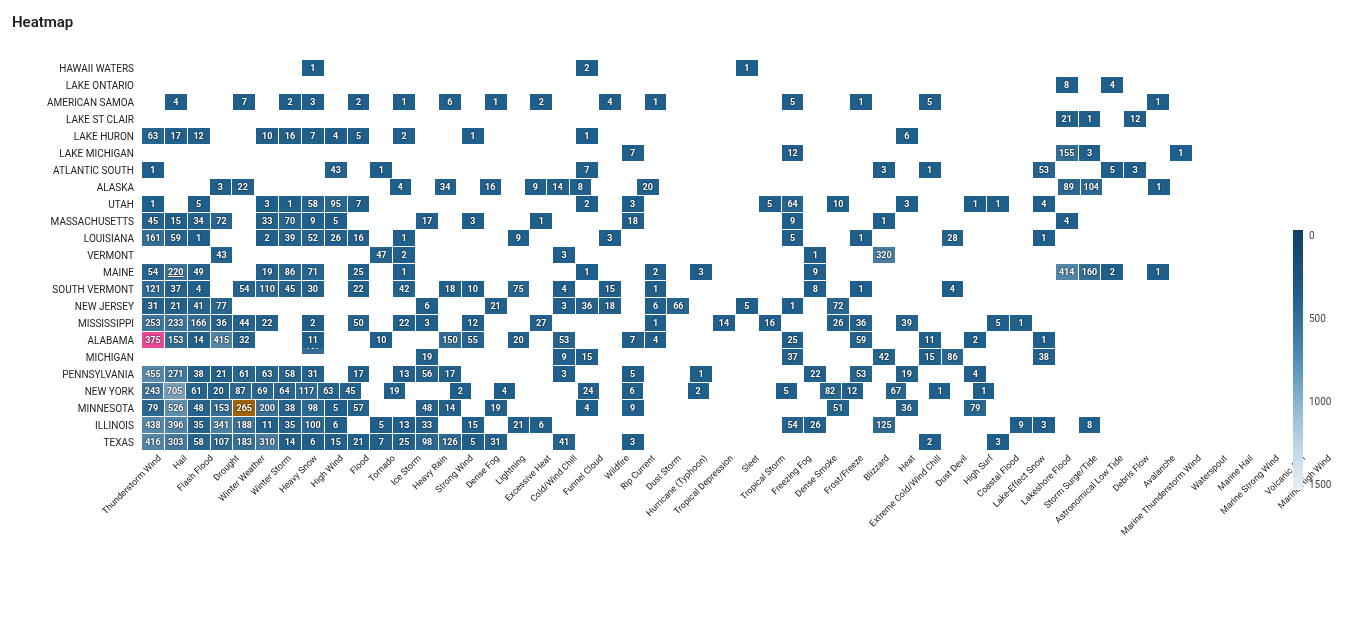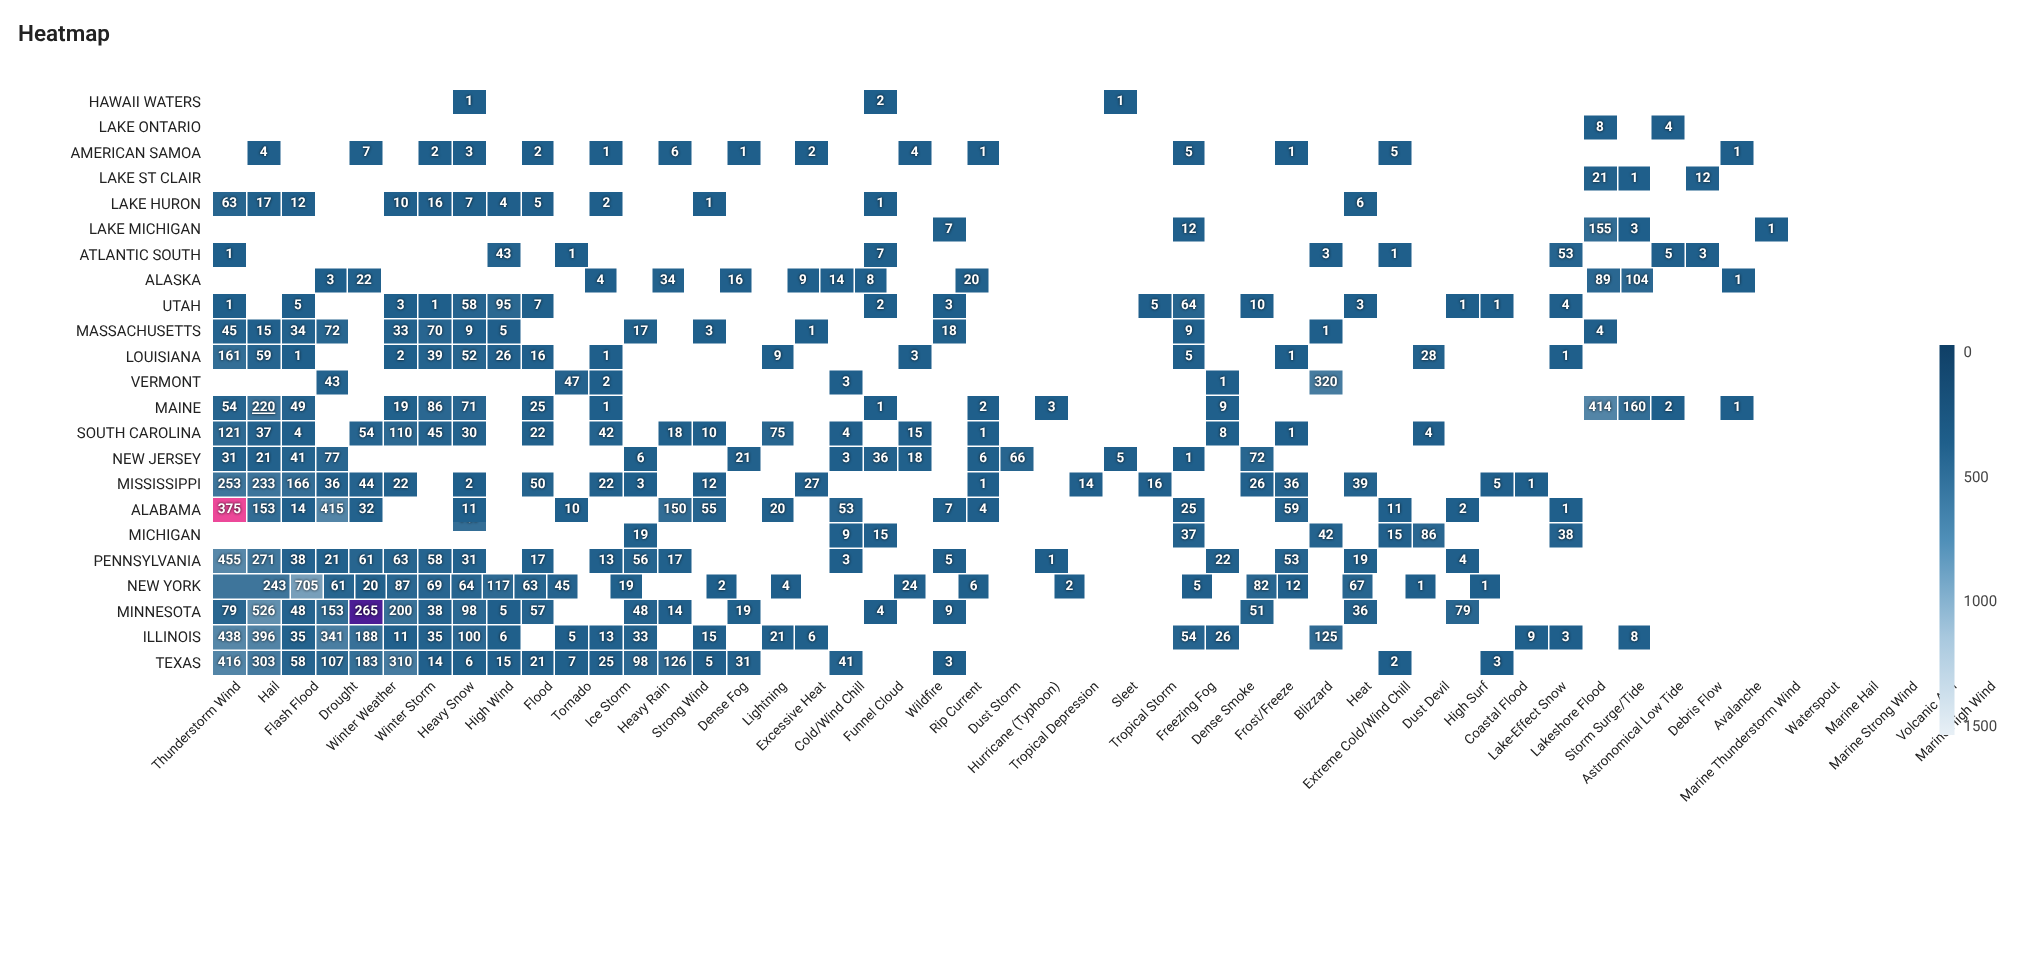--- a/index.html
+++ b/index.html
@@ -37,21 +37,21 @@
         <div class="rowlabel">LAKE ST CLAIR</div>
         <div class="rowlabel">LAKE HURON</div>
         <div class="rowlabel">LAKE MICHIGAN</div>
         <div class="rowlabel">ATLANTIC SOUTH</div>
         <div class="rowlabel">ALASKA</div>
         <div class="rowlabel">UTAH</div>
         <div class="rowlabel">MASSACHUSETTS</div>
         <div class="rowlabel">LOUISIANA</div>
         <div class="rowlabel">VERMONT</div>
         <div class="rowlabel">MAINE</div>
-        <div class="rowlabel">SOUTH CAROLINA</div>
+        <div class="rowlabel">SOUTH VERMONT</div>
         <div class="rowlabel">NEW JERSEY</div>
         <div class="rowlabel">MISSISSIPPI</div>
         <div class="rowlabel">ALABAMA</div>
         <div class="rowlabel">MICHIGAN</div>
         <div class="rowlabel">PENNSYLVANIA</div>
         <div class="rowlabel">NEW YORK</div>
         <div class="rowlabel">MINNESOTA</div>
         <div class="rowlabel">ILLINOIS</div>
         <div class="rowlabel">TEXAS</div>
       </div>
@@ -962,21 +962,21 @@
           <div class="cell empty"></div>
           <div class="cell empty"></div>
           <div class="cell empty"></div>
           <div class="cell empty"></div>
           <div class="cell empty"></div>
           <div class="cell empty"></div>
           <div class="cell empty"></div>
           <div class="cell empty"></div>
         </div>
         <div class="grow">
-          <div class="cell" style="background: rgb(62, 117, 155); padding-left: 31px;">243</div>
+          <div class="cell" style="background: rgb(62, 117, 155);">243</div>
           <div class="cell" style="background: rgb(120, 159, 186);">705</div>
           <div class="cell" style="background: rgb(39, 101, 143);">61</div>
           <div class="cell" style="background: rgb(34, 97, 140);">20</div>
           <div class="cell" style="background: rgb(42, 103, 145);">87</div>
           <div class="cell" style="background: rgb(40, 101, 144);">69</div>
           <div class="cell" style="background: rgb(39, 101, 143);">64</div>
           <div class="cell" style="background: rgb(46, 106, 147);">117</div>
           <div class="cell" style="background: rgb(39, 101, 143);">63</div>
           <div class="cell" style="background: rgb(37, 99, 142);">45</div>
           <div class="cell empty"></div>
@@ -1014,21 +1014,21 @@
           <div class="cell empty"></div>
           <div class="cell empty"></div>
           <div class="cell empty"></div>
           <div class="cell empty"></div>
         </div>
         <div class="grow">
           <div class="cell" style="background: rgb(41, 102, 144);">79</div>
           <div class="cell" style="background: rgb(97, 143, 174);">526</div>
           <div class="cell" style="background: rgb(37, 99, 142);">48</div>
           <div class="cell" style="background: rgb(50, 109, 149);">153</div>
-          <div class="cell" style="background: #4c1d95; text-align: center;">265</div>
+          <div class="cell" style="background: #a16207; text-align: center;">265</div>
           <div class="cell" style="background: rgb(56, 113, 152);">200</div>
           <div class="cell" style="background: rgb(36, 98, 142);">38</div>
           <div class="cell" style="background: rgb(43, 104, 146);">98</div>
           <div class="cell" style="background: rgb(32, 95, 139);">5</div>
           <div class="cell" style="background: rgb(38, 100, 143);">57</div>
           <div class="cell empty"></div>
           <div class="cell empty"></div>
           <div class="cell" style="background: rgb(37, 99, 142);">48</div>
           <div class="cell" style="background: rgb(33, 96, 140);">14</div>
           <div class="cell empty"></div>

